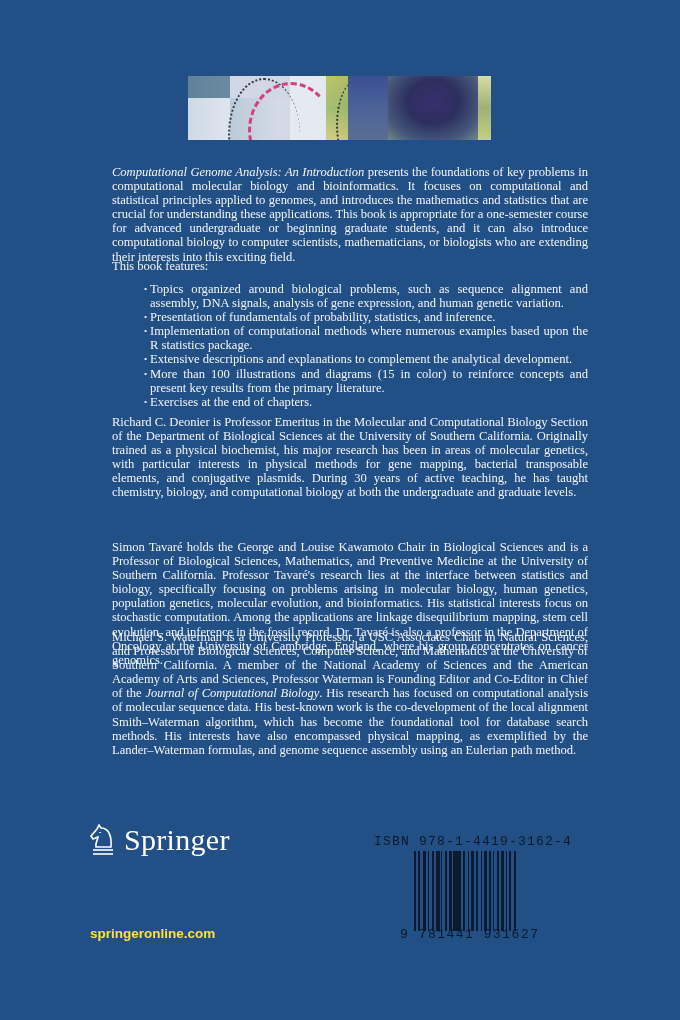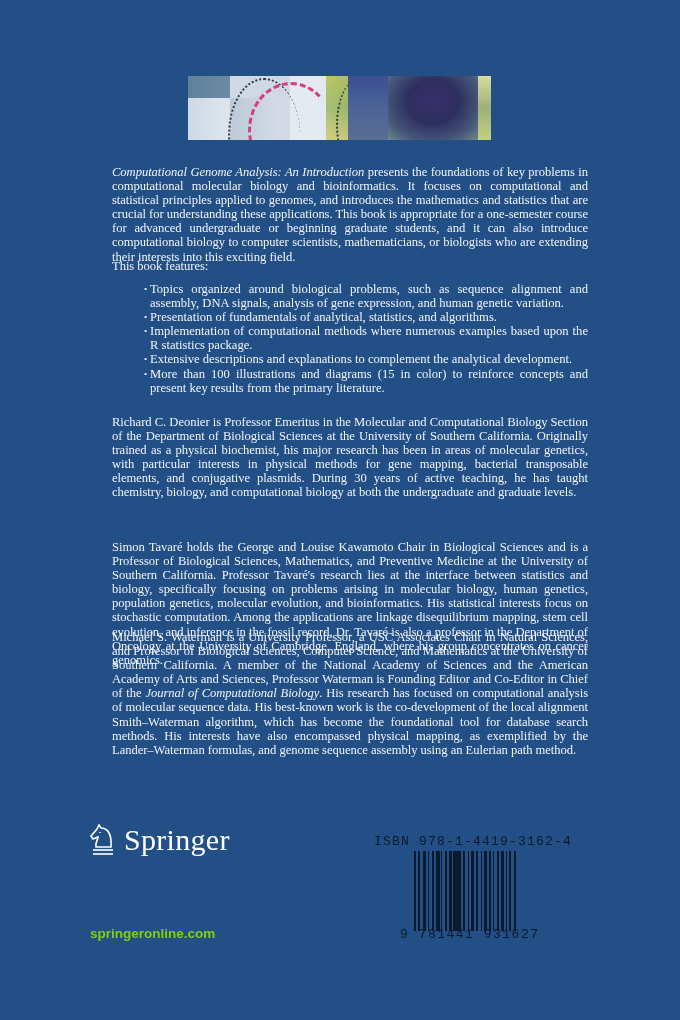--- a/index.html
+++ b/index.html
@@ -60,21 +60,21 @@
     display: flex; align-items: center; gap: 6px;
   }
   .springer .horse { width: 30px; height: 34px; }
   .springer .name {
     font-family: "Liberation Serif", "DejaVu Serif", serif;
     font-size: 30px; color: #ffffff; letter-spacing: 0.3px;
   }
   .site {
     position: absolute; left: 90px; top: 926px;
     font-family: "Liberation Sans", "DejaVu Sans", sans-serif;
-    font-size: 13.5px; font-weight: bold; color: #84cc16;
+    font-size: 13.5px; font-weight: bold; color: #fde047;
   }
 
   .isbn-text {
     position: absolute; left: 374px; top: 834px;
     font-family: "Liberation Mono", "DejaVu Sans Mono", monospace;
     font-size: 13px; color: #0c1a2e; letter-spacing: 1.2px;
   }
   .barcode {
     position: absolute; left: 414px; top: 851px; width: 108px; height: 80px;
     display: flex; align-items: stretch;
@@ -106,24 +106,25 @@
 
 <div class="text t1">
   <p><em>Computational Genome Analysis: An Introduction</em><span> presents the foundations of key problems in computational molecular biology and bioinformatics. It focuses on computational and statistical principles applied to genomes, and introduces the mathematics and statistics that are crucial for understanding these applications. This book is appropriate for a one-semester course for advanced undergraduate or beginning graduate students, and it can also introduce computational biology to computer scientists, mathematicians, or biologists who are extending their interests into this exciting field.</span></p>
 </div>
 
 <div class="text t2">This book features:</div>
 
 <div class="features">
   <ul>
     <li>Topics organized around biological problems, such as sequence alignment and assembly, DNA signals, analysis of gene expression, and human genetic variation.</li>
-    <li>Presentation of fundamentals of analytical, statistics, and algorithms.</li>
+    <li>Presentation of fundamentals of probability, statistics, and inference.</li>
     <li>Implementation of computational methods where numerous examples based upon the R statistics package.</li>
     <li>Extensive descriptions and explanations to complement the analytical development.</li>
     <li>More than 100 illustrations and diagrams (15 in color) to reinforce concepts and present key results from the primary literature.</li>
+    <li>Exercises at the end of chapters.</li>
   </ul>
 </div>
 
 <div class="text t3">
   <p>Richard C. Deonier is Professor Emeritus in the Molecular and Computational Biology Section of the Department of Biological Sciences at the University of Southern California. Originally trained as a physical biochemist, his major research has been in areas of molecular genetics, with particular interests in physical methods for gene mapping, bacterial transposable elements, and conjugative plasmids. During 30 years of active teaching, he has taught chemistry, biology, and computational biology at both the undergraduate and graduate levels.</p>
 </div>
 
 <div class="text t4">
   <p>Simon Tavaré holds the George and Louise Kawamoto Chair in Biological Sciences and is a Professor of Biological Sciences, Mathematics, and Preventive Medicine at the University of Southern California. Professor Tavaré's research lies at the interface between statistics and biology, specifically focusing on problems arising in molecular biology, human genetics, population genetics, molecular evolution, and bioinformatics. His statistical interests focus on stochastic computation. Among the applications are linkage disequilibrium mapping, stem cell evolution, and inference in the fossil record. Dr. Tavaré is also a professor in the Department of Oncology at the University of Cambridge, England, where his group concentrates on cancer genomics.</p>
 </div>

